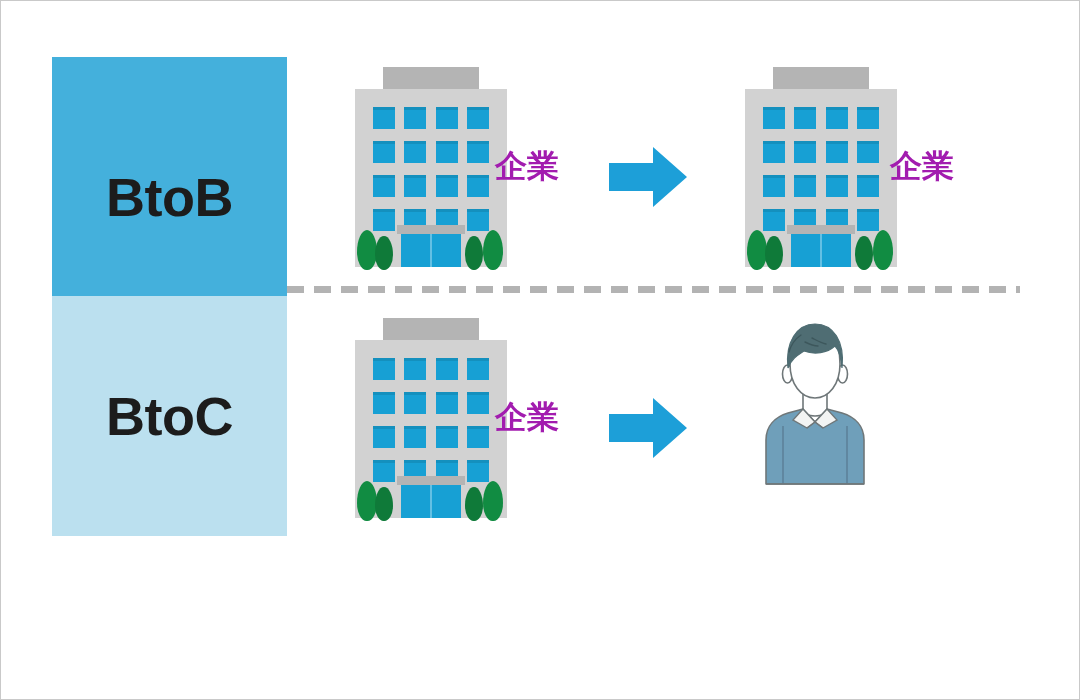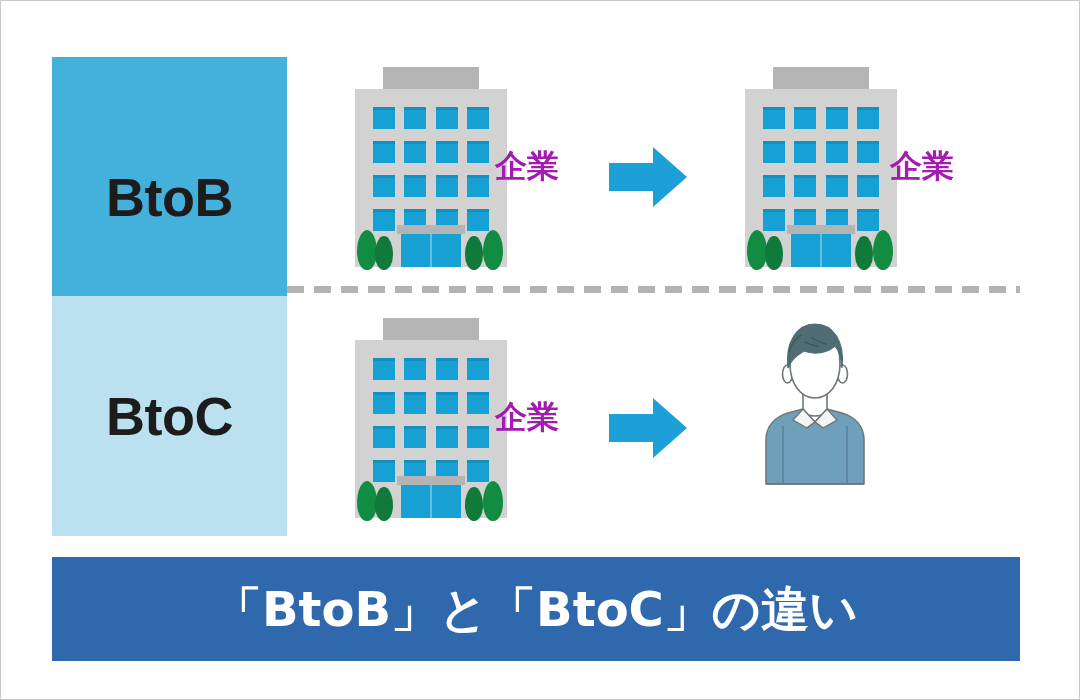--- a/index.html
+++ b/index.html
@@ -342,17 +342,14 @@
         <path d="M26 170 L26 112" stroke="#5b7f97" stroke-width="1.5" fill="none"></path>
         <path d="M90 170 L90 112" stroke="#5b7f97" stroke-width="1.5" fill="none"></path>
 
         <path d="M9 170 L107 170" stroke="#6f7779" stroke-width="1.6" fill="none"></path>
       </svg>
     </div>
 
 
   </div>
 
-  <div id="banner" style="background: rgb(48, 104, 174);">
-    <span id="banner-text" style="color: rgb(255, 255, 255);">「BtoB」と「BtoC」の違い</span>
-  </div>
 
 </div>
 
 </body></html>

